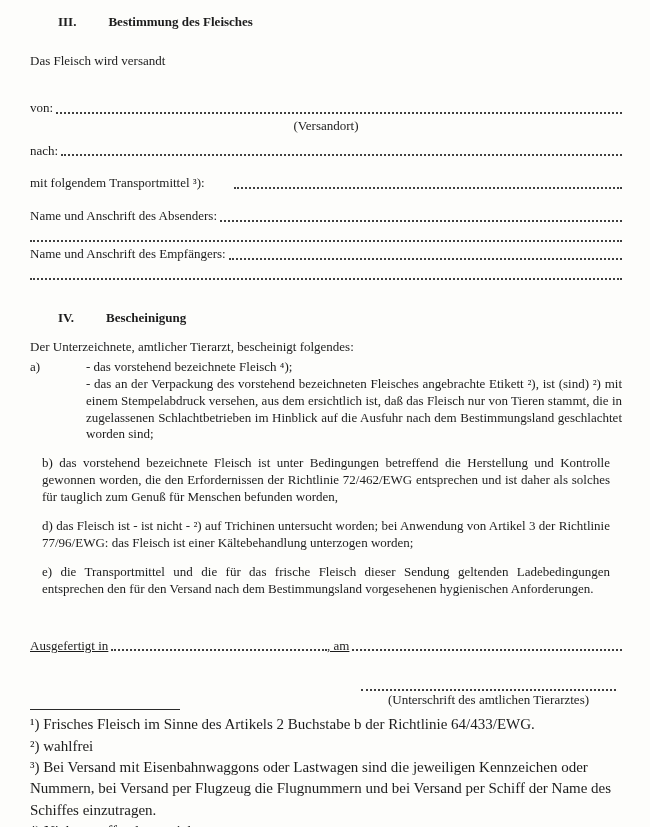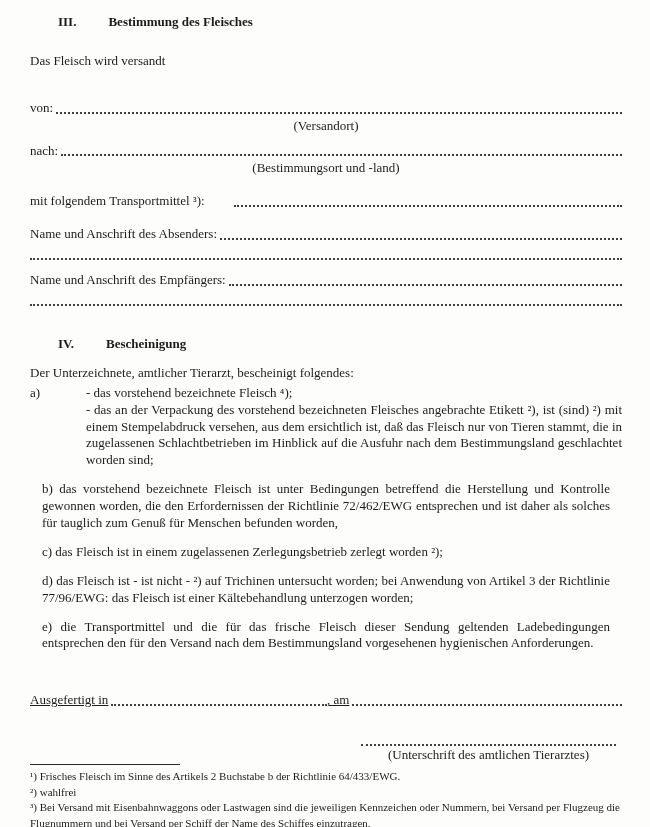--- a/index.html
+++ b/index.html
@@ -33,21 +33,21 @@
   .just { text-align: justify; }
   p.cert { margin: 12px; text-align: justify; }
   .issued { display: flex; align-items: flex-end; margin-top: 28px; text-decoration: underline; }
   .issued .lbl { white-space: nowrap; }
   .issued .d1 { flex: 4 1 0; }
   .issued .d2 { flex: 5 1 0; }
   .sig { width: 255px; margin: 24px 6px 0 auto; text-align: center; }
   .sig .dotline { margin-top: 0; height: 11px; }
   .footnotes { margin-top: auto; }
   .fn-rule { width: 150px; border-top: 1.2px solid #2a2a2a; margin: 0 0 4px 0; }
-  .fn { font-size: 11px; line-height: 1.42; }
+  .fn { font-size: 15px; line-height: 1.42; }
 </style>
 </head>
 <body>
 
 <div class="page">
 
   <div class="sec-heading">
     <span>III.</span>
     <span>Bestimmung des Fleisches</span>
   </div>
@@ -57,34 +57,33 @@
   <div class="fline">
     <span class="lbl">von:</span>
     <span class="dots"></span>
   </div>
   <div class="cap">(Versandort)</div>
 
   <div class="fline" style="margin-top:8px;">
     <span class="lbl">nach:</span>
     <span class="dots"></span>
   </div>
-  <div class="cap">(Bestimmungsort und -land)</div>
 
   <div class="fline" style="margin-top:16px;gap:26px;">
     <span class="lbl">mit folgendem Transportmittel ³):</span>
     <span class="dots"></span>
   </div>
 
   <div class="fline" style="margin-top:16px;">
     <span class="lbl">Name und Anschrift des Absenders:</span>
     <span class="dots"></span>
   </div>
   <div class="dotline"></div>
 
-  <div class="fline" style="margin-top:12px;">
+  <div class="fline" style="margin-top:4px;">
     <span class="lbl">Name und Anschrift des Empfängers:</span>
     <span class="dots"></span>
   </div>
   <div class="dotline"></div>
 
   <div class="sec4">
     <div class="sec-heading">
       <span>IV.</span>
       <span>Bescheinigung</span>
     </div>
@@ -93,21 +92,20 @@
 
     <div class="item-a">
       <span class="a-lbl">a)</span>
       <span class="a-body">
         <span style="display:block;">- das vorstehend bezeichnete Fleisch ⁴);</span>
         <span style="display:block;" class="just">- das an der Verpackung des vorstehend bezeichneten Fleisches angebrachte Etikett ²), ist (sind) ²) mit einem Stempelabdruck versehen, aus dem ersichtlich ist, daß das Fleisch nur von Tieren stammt, die in zugelassenen Schlachtbetrieben im Hinblick auf die Ausfuhr nach dem Bestimmungsland geschlachtet worden sind;</span>
       </span>
     </div>
 
     <p class="cert">b) das vorstehend bezeichnete Fleisch ist unter Bedingungen betreffend die Herstellung und Kontrolle gewonnen worden, die den Erfordernissen der Richtlinie 72/462/EWG entsprechen und ist daher als solches für tauglich zum Genuß für Menschen befunden worden,</p>
-    <p class="cert">c) das Fleisch ist in einem zugelassenen Zerlegungsbetrieb zerlegt worden ²);</p>
     <p class="cert">d) das Fleisch ist - ist nicht - ²) auf Trichinen untersucht worden; bei Anwendung von Artikel 3 der Richtlinie 77/96/EWG: das Fleisch ist einer Kältebehandlung unterzogen worden;</p>
     <p class="cert">e) die Transportmittel und die für das frische Fleisch dieser Sendung geltenden Ladebedingungen entsprechen den für den Versand nach dem Bestimmungsland vorgesehenen hygienischen Anforderungen.</p>
   </div>
 
   <div class="issued">
     <span class="lbl">Ausgefertigt in</span>
     <span class="dots d1"></span>
     <span class="lbl">, am</span>
     <span class="dots d2"></span>
   </div>

